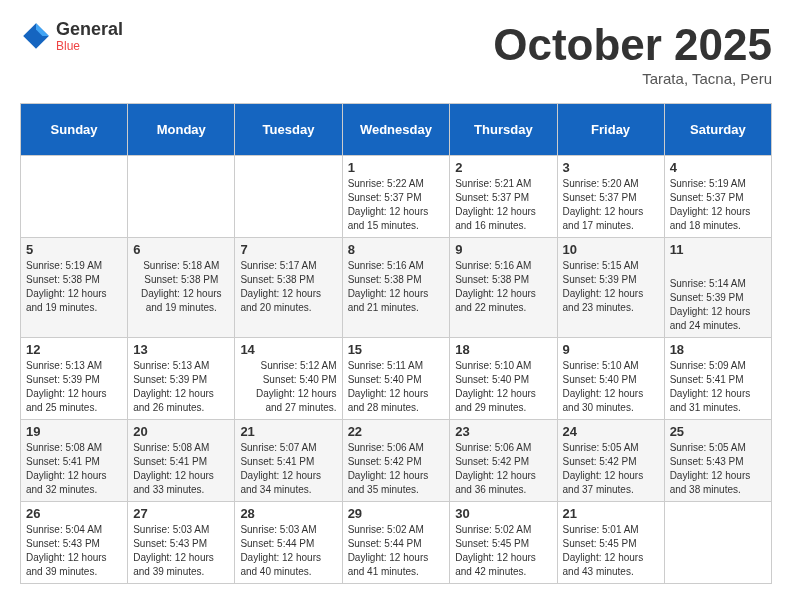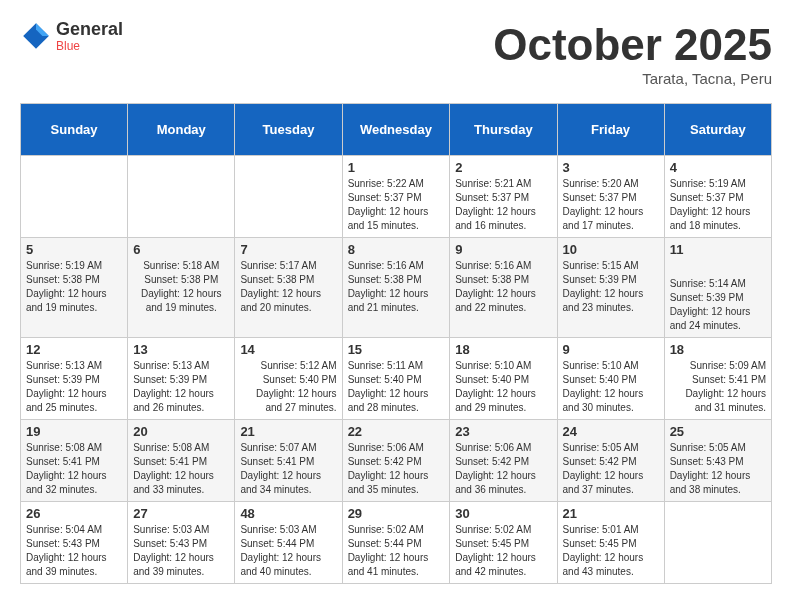--- a/index.html
+++ b/index.html
@@ -253,21 +253,21 @@
         </td>
         <td>
           <span class="day-num">9</span>
           <div class="day-info" style="white-space: pre-line;">Sunrise: 5:10 AM
 Sunset: 5:40 PM
 Daylight: 12 hours
 and 30 minutes.</div>
         </td>
         <td>
           <span class="day-num">18</span>
-          <div class="day-info" style="white-space: pre-line; text-align: right;">Sunrise: 5:09 AM
+          <div class="day-info" style="white-space: pre-line;">Sunrise: 5:09 AM
 Sunset: 5:41 PM
 Daylight: 12 hours
 and 31 minutes.</div>
         </td>
       </tr>
       <tr>
         <td>
           <span class="day-num">19</span>
           <div class="day-info" style="white-space: pre-line;">Sunrise: 5:08 AM
 Sunset: 5:41 PM
@@ -326,21 +326,21 @@
 and 39 minutes.</div>
         </td>
         <td>
           <span class="day-num">27</span>
           <div class="day-info" style="white-space: pre-line;">Sunrise: 5:03 AM
 Sunset: 5:43 PM
 Daylight: 12 hours
 and 39 minutes.</div>
         </td>
         <td>
-          <span class="day-num">48</span>
+          <span class="day-num">28</span>
           <div class="day-info" style="white-space: pre-line;">Sunrise: 5:03 AM
 Sunset: 5:44 PM
 Daylight: 12 hours
 and 40 minutes.</div>
         </td>
         <td>
           <span class="day-num">29</span>
           <div class="day-info" style="white-space: pre-line;">Sunrise: 5:02 AM
 Sunset: 5:44 PM
 Daylight: 12 hours

